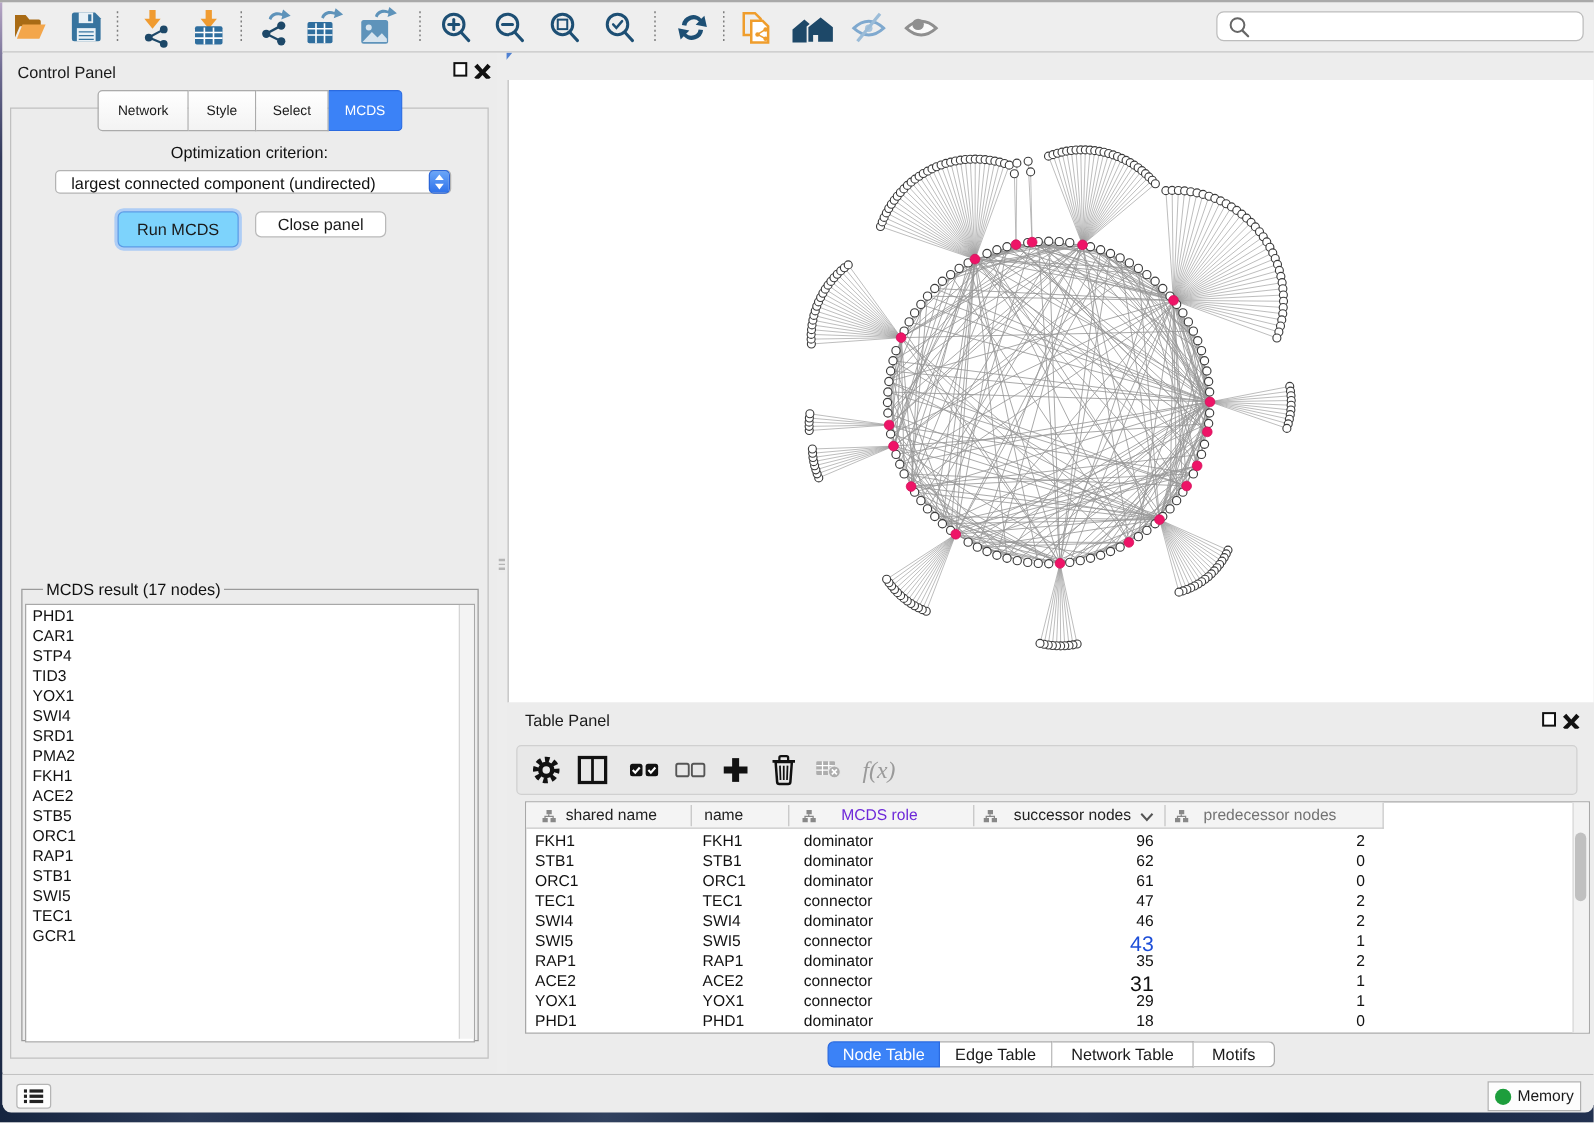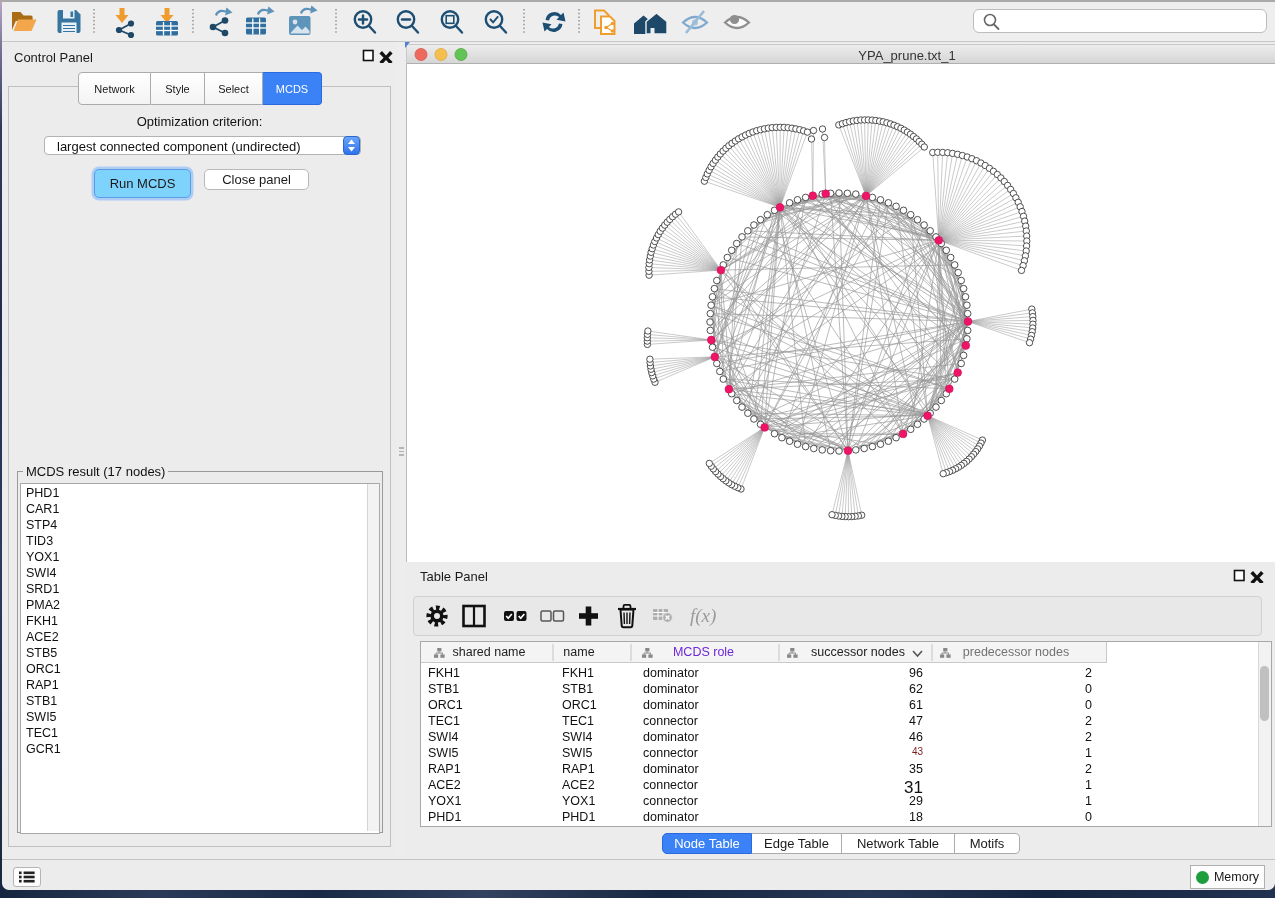--- a/index.html
+++ b/index.html
@@ -178,43 +178,35 @@
         <path d="M7.5 2.5 L11 7 H4 Z" fill="#fff"></path>
         <path d="M7.5 14.5 L11 10 H4 Z" fill="#fff"></path>
       </svg>
     </div>
   </div>
 
   <div class="abs" style="left:92px;top:126px;width:97px;height:29px;background:#7dd3fc;border:1px solid #5c9ce6;border-radius:5px;box-shadow:0 0 0 2.5px #aecdf5;display:flex;align-items:center;justify-content:center;font-size:13px">Run MCDS</div>
   <div class="abs" style="left:202px;top:126px;width:105px;height:21px;background:#fff;border:1px solid #b9b9b9;border-radius:5px;display:flex;align-items:center;justify-content:center;font-size:13px">Close panel</div>
 
   <fieldset class="abs" style="left:15px;top:421px;width:366px;height:369px;border:1px solid #9a9a9a;border-radius:0">
-    <legend style="font-size:13px;padding:0 3px;margin-left:5px;color:#111">MCDS result (17 nodes)</legend>
+    <legend style="font-size:13px;padding:0 3px;margin-left:16px;color:#111">MCDS result (17 nodes)</legend>
     <div class="abs" style="left:2px;top:4px;width:360px;height:351px;background:#fff;border:1px solid #a8a8a8">
       <div style="padding:1px 0 0 5px;font-size:12.5px;line-height:16px;color:#111">PHD1<br>CAR1<br>STP4<br>TID3<br>YOX1<br>SWI4<br>SRD1<br>PMA2<br>FKH1<br>ACE2<br>STB5<br>ORC1<br>RAP1<br>STB1<br>SWI5<br>TEC1<br>GCR1</div>
       <div class="abs" style="right:0;top:0;width:12px;height:347px;background:#f3f3f3;border-left:1px solid #d5d5d5"></div>
     </div>
   </fieldset>
 </div>
 
 <div class="abs" style="left:399px;top:444px;width:5px;height:14px;background:#ececec">
   <div style="width:5px;height:1.5px;background:#b5b5b5;margin-top:3px"></div>
   <div style="width:5px;height:1.5px;background:#b5b5b5;margin-top:2px"></div>
   <div style="width:5px;height:1.5px;background:#b5b5b5;margin-top:2px"></div>
 </div>
 
 <div class="abs" style="left:406px;top:44px;width:869px;height:518px">
-  <div class="abs" style="left:0;top:0;width:869px;height:20px;background:linear-gradient(#ececec,#d6d6d6);border-top:1px solid #c9c9c9;border-bottom:1px solid #b0b0b0;border-left:1px solid #c9c9c9">
-    <svg width="70" height="20" style="position:absolute;left:6px;top:0">
-      <circle cx="8" cy="9.5" r="6" fill="#ee6a5f" stroke="#d5554b" stroke-width="0.8"></circle>
-      <circle cx="28" cy="9.5" r="6" fill="#f5bf4f" stroke="#dda73e" stroke-width="0.8"></circle>
-      <circle cx="48" cy="9.5" r="6" fill="#62c454" stroke="#51a744" stroke-width="0.8"></circle>
-    </svg>
-    <div class="abs" style="left:400px;top:3px;width:200px;text-align:center;font-size:13px;color:#333">YPA_prune.txt_1</div>
-  </div>
   <div class="abs" style="left:0;top:20px;width:869px;height:498px;background:#fff;border-left:1px solid #b9b9b9"></div>
   <div class="abs" style="left:-1px;top:-2px;width:5px;height:6px;background:#4f81d2;clip-path:polygon(0 0,100% 0,0 100%)"></div>
 </div>
 <svg width="869" height="498" style="position:absolute;left:406px;top:64px">
 <g stroke="#969696" stroke-width="0.8" stroke-opacity="0.82">
 <line x1="374" y1="143.3" x2="306.5" y2="283.2"></line>
 <line x1="374" y1="143.3" x2="504.7" y2="150.7"></line>
 <line x1="374" y1="143.3" x2="313.8" y2="307.4"></line>
 <line x1="374" y1="143.3" x2="433" y2="129"></line>
 <line x1="374" y1="143.3" x2="441.4" y2="129.3"></line>
@@ -1092,21 +1084,21 @@
 <div class="abs" style="left:420px;top:72px;width:82px;text-align:right;font-size:12.5px;color:#111">47</div>
 <div class="abs" style="left:600px;top:72px;width:71px;text-align:right;font-size:12.5px;color:#111">2</div>
 <div class="abs" style="left:7px;top:88px;font-size:12.5px;color:#111">SWI4</div>
 <div class="abs" style="left:141px;top:88px;font-size:12.5px;color:#111">SWI4</div>
 <div class="abs" style="left:222px;top:88px;font-size:12.5px;color:#111">dominator</div>
 <div class="abs" style="left:420px;top:88px;width:82px;text-align:right;font-size:12.5px;color:#111">46</div>
 <div class="abs" style="left:600px;top:88px;width:71px;text-align:right;font-size:12.5px;color:#111">2</div>
 <div class="abs" style="left:7px;top:104px;font-size:12.5px;color:#111">SWI5</div>
 <div class="abs" style="left:141px;top:104px;font-size:12.5px;color:#111">SWI5</div>
 <div class="abs" style="left:222px;top:104px;font-size:12.5px;color:#111">connector</div>
-<div class="abs" style="left:420px;top:104px;width:82px;text-align:right;font-size:10px;color:#7f1d1d">43</div>
+<div class="abs" style="left:420px;top:104px;width:82px;text-align:right;font-size:17px;color:#1d4ed8">43</div>
 <div class="abs" style="left:600px;top:104px;width:71px;text-align:right;font-size:12.5px;color:#111">1</div>
 <div class="abs" style="left:7px;top:120px;font-size:12.5px;color:#111">RAP1</div>
 <div class="abs" style="left:141px;top:120px;font-size:12.5px;color:#111">RAP1</div>
 <div class="abs" style="left:222px;top:120px;font-size:12.5px;color:#111">dominator</div>
 <div class="abs" style="left:420px;top:120px;width:82px;text-align:right;font-size:12.5px;color:#111">35</div>
 <div class="abs" style="left:600px;top:120px;width:71px;text-align:right;font-size:12.5px;color:#111">2</div>
 <div class="abs" style="left:7px;top:136px;font-size:12.5px;color:#111">ACE2</div>
 <div class="abs" style="left:141px;top:136px;font-size:12.5px;color:#111">ACE2</div>
 <div class="abs" style="left:222px;top:136px;font-size:12.5px;color:#111">connector</div>
 <div class="abs" style="left:420px;top:136px;width:82px;text-align:right;font-size:17px;color:#111">31</div>

